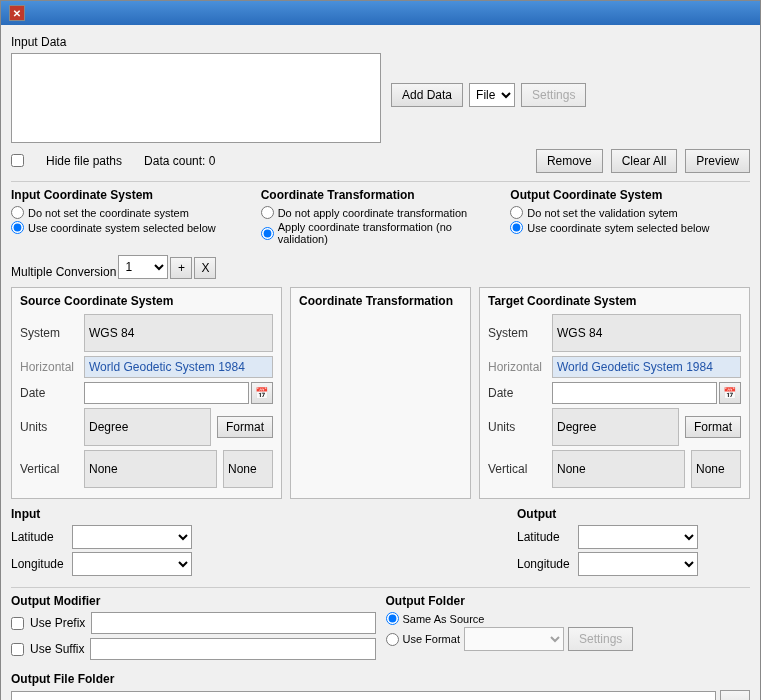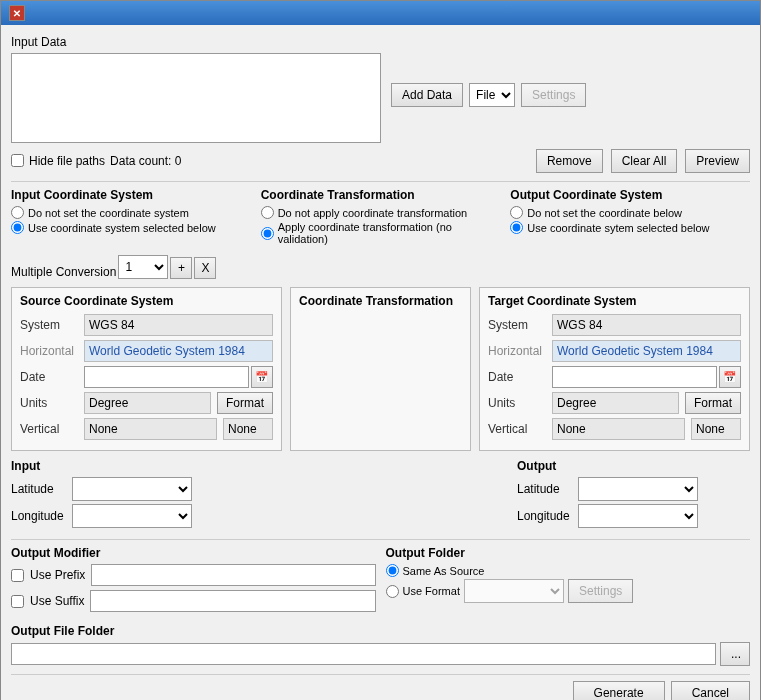--- a/index.html
+++ b/index.html
@@ -97,21 +97,21 @@
     }
     .data-controls {
       display: flex;
       align-items: center;
       gap: 8px;
       margin-bottom: 8px;
     }
     .checkbox-row {
       display: flex;
       align-items: flex-start;
-      gap: 5px;
+      gap: 22px;
       flex: 1;
     }
     .coord-systems {
       display: flex;
       gap: 10px;
       margin-bottom: 8px;
     }
     .coord-section {
       flex: 1;
     }
@@ -167,21 +167,21 @@
       gap: 6px;
     }
     .field-label {
       width: 58px;
       font-size: 12px;
       color: #333;
     }
     .field-value {
       background: #e8e8e8;
       border: 1px solid #bbb;
-      height: 22px;
+      height: 38px;
       font-size: 12px;
       padding: 4px 4px;
       display: flex;
       align-items: center;
       flex: 1;
     }
     .field-value-blue {
       background: #dde8f5;
       border: 1px solid #bbb;
       height: 22px;
@@ -371,21 +371,21 @@
         <div class="radio-row">
           <input type="radio" name="coordTransform" checked="" style="">
           <span>Apply coordinate transformation (no validation)</span>
         </div>
       </div>
 
       <div class="coord-section">
         <div class="coord-section-title">Output Coordinate System</div>
         <div class="radio-row">
           <input type="radio" name="outputCoord" style="">
-          <span>Do not set the coordinate below</span>
+          <span>Do not set the validation sytem</span>
         </div>
         <div class="radio-row">
           <input type="radio" name="outputCoord" checked="" style="">
           <span>Use coordinate sytem selected below</span>
         </div>
       </div>
     </div>
 
     <div class="multiple-conversion">
       <span>Multiple Conversion</span>

